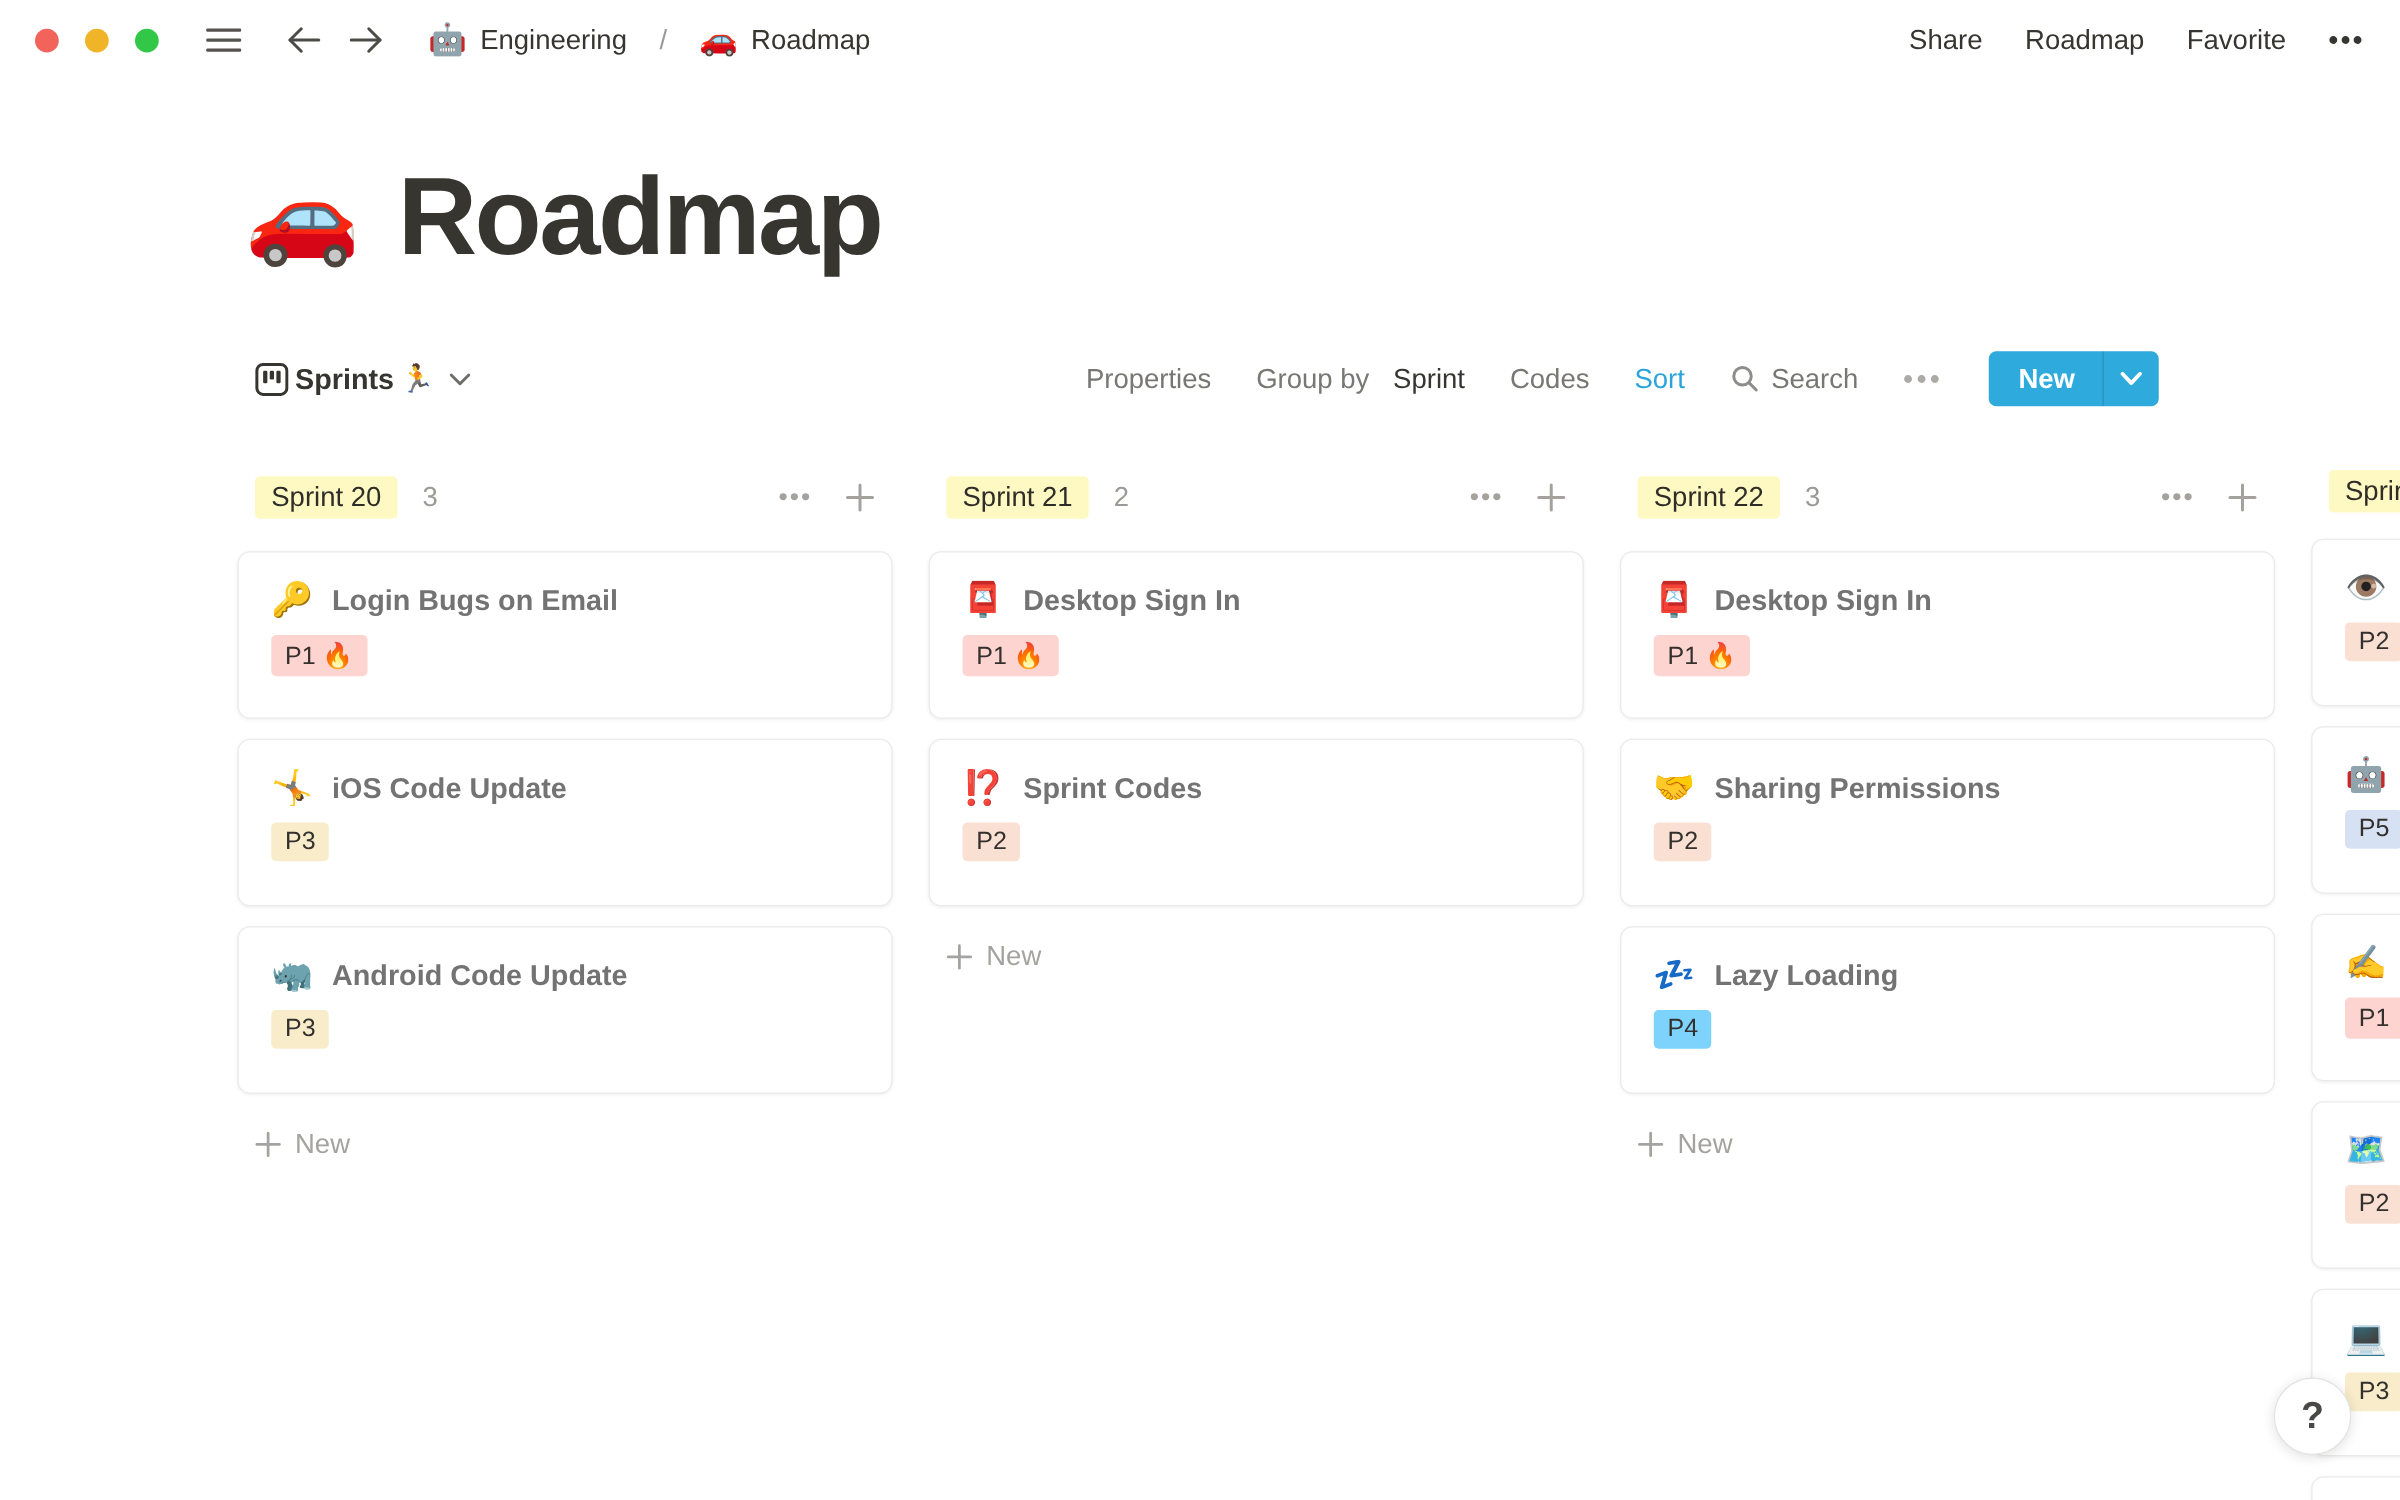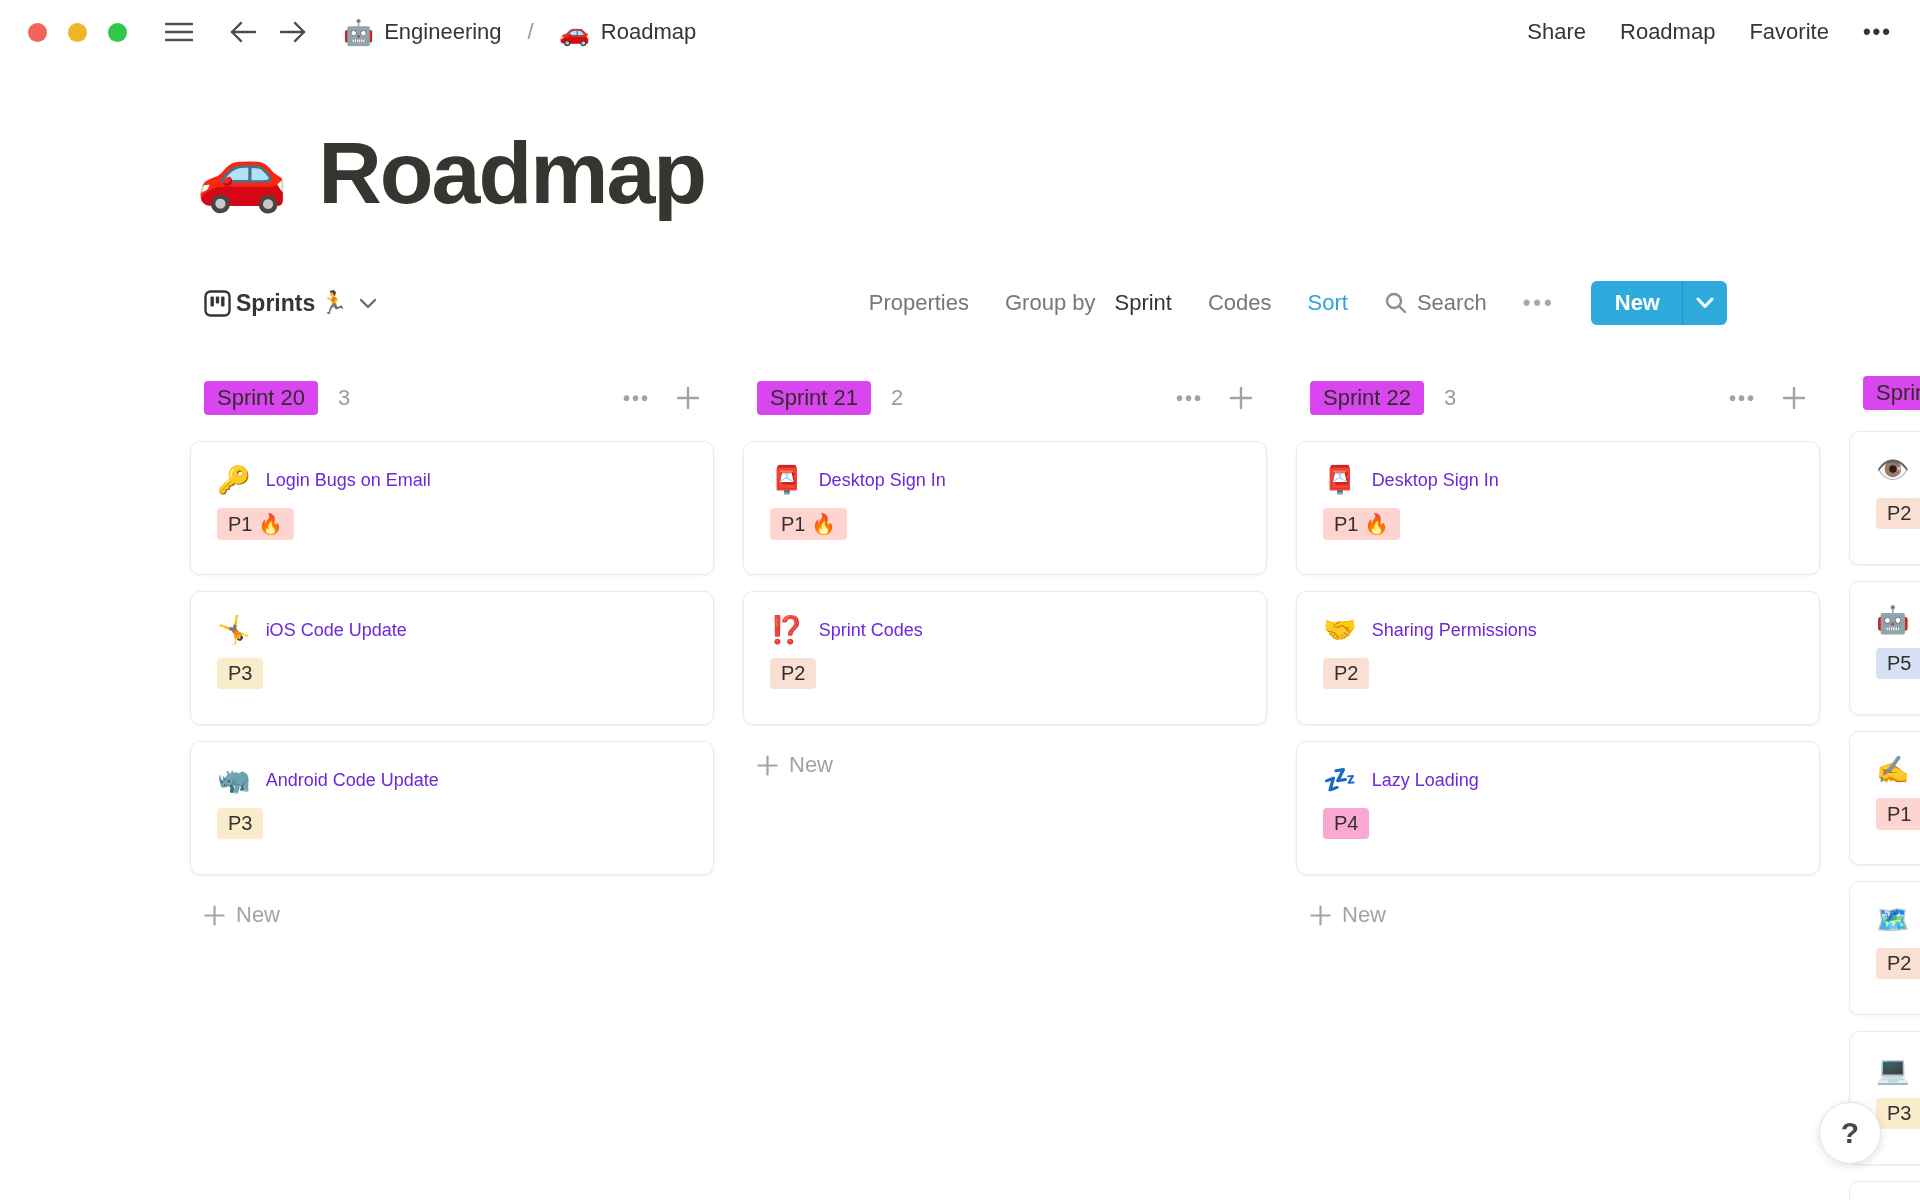--- a/index.html
+++ b/index.html
@@ -39,32 +39,32 @@
   .new-btn { display:flex; align-items:stretch; height:44px; border-radius:6px; overflow:hidden;
     color:#fff; font-weight:700; font-size:22px; cursor:pointer; }
   .new-btn .label { display:flex; align-items:center; padding:0 22px 0 24px; }
   .new-btn .divider { width:1px; background:rgba(0,0,0,0.15); }
   .new-btn .chev { display:flex; align-items:center; padding:0 13px; }
 
   
   .board { position:absolute; left:190px; top:376px; height:824px; display:flex; gap:29px; }
   .column { width:524px; flex:none; display:flex; flex-direction:column; }
   .col-header { height:44px; display:flex; align-items:center; padding:0 14px; margin-bottom:21px; }
-  .col-badge { background:#d946ef; color:#2f2d28; border-radius:4px; padding:4px 13px;
+  .col-badge { background:#fef9c3; color:#2f2d28; border-radius:4px; padding:4px 13px;
     font-size:22px; white-space:nowrap; cursor:pointer; }
   .col-count { color:#9b9a97; font-size:22px; margin-left:20px; }
   .col-sp { flex:1; }
   .col-more { color:#a5a29e; font-weight:700; letter-spacing:2px; font-size:20px; cursor:pointer; margin-right:26px; }
   .col-add { cursor:pointer; display:flex; align-items:center; }
   .cards { display:flex; flex-direction:column; gap:16px; }
   .card { background:#fff; border:1px solid #ebeae8; border-radius:10px; height:134px;
     box-shadow:0 1px 3px rgba(15,15,15,0.06); padding:25px 26px 0 26px; cursor:pointer; }
   .card-title { display:flex; align-items:center; gap:15px; }
   .card-title .emoji { font-size:27px; line-height:1; flex:none; }
-  .card-title .text { font-size:18px; font-weight:400; color:#6d28d9; white-space:nowrap; }
+  .card-title .text { font-size:23px; font-weight:700; color:#737373; white-space:nowrap; }
   .card-badge { display:inline-block; margin-top:14px; border-radius:4px; padding:4px 11px;
     font-size:20px; color:#33302e; white-space:nowrap; }
   .col-new { display:flex; align-items:center; gap:11px; margin-top:18px; height:44px;
     padding:0 14px; color:#a5a3a0; font-size:22px; cursor:pointer; }
 
   
   .help-btn { position:fixed; left:1819px; top:1102px; width:62px; height:62px; border-radius:50%;
     background:#fff; border:1px solid #e4e3e0; box-shadow:0 2px 10px rgba(0,0,0,0.12);
     display:flex; align-items:center; justify-content:center; font-size:30px; font-weight:600;
     color:#494846; cursor:pointer; z-index:10; }
@@ -299,21 +299,21 @@
       <span class="text">Sharing Permissions</span>
     </div>
     <span class="card-badge" style="background: rgb(250, 223, 211);">P2</span>
   </article>
 
   <article class="card">
     <div class="card-title">
       <span class="emoji">💤</span>
       <span class="text">Lazy Loading</span>
     </div>
-    <span class="card-badge" style="background: #f9a8d4;">P4</span>
+    <span class="card-badge" style="background: #7dd3fc;">P4</span>
   </article>
 </div>
     <div class="col-new">
       <svg width="21" height="21" viewBox="0 0 21 21">
           <g stroke="#a5a3a0" stroke-width="2.2" stroke-linecap="round">
             <line x1="10.5" y1="1.5" x2="10.5" y2="19.5"></line>
             <line x1="1.5" y1="10.5" x2="19.5" y2="10.5"></line>
           </g>
         </svg>
       <span class="new-text">New</span>

